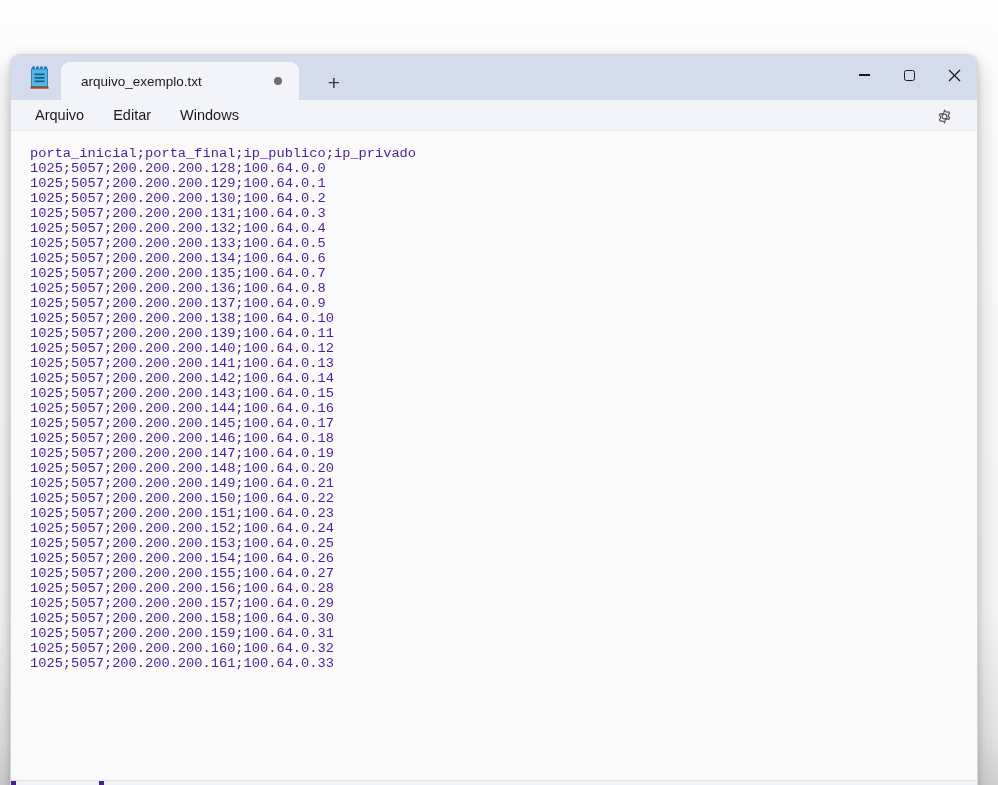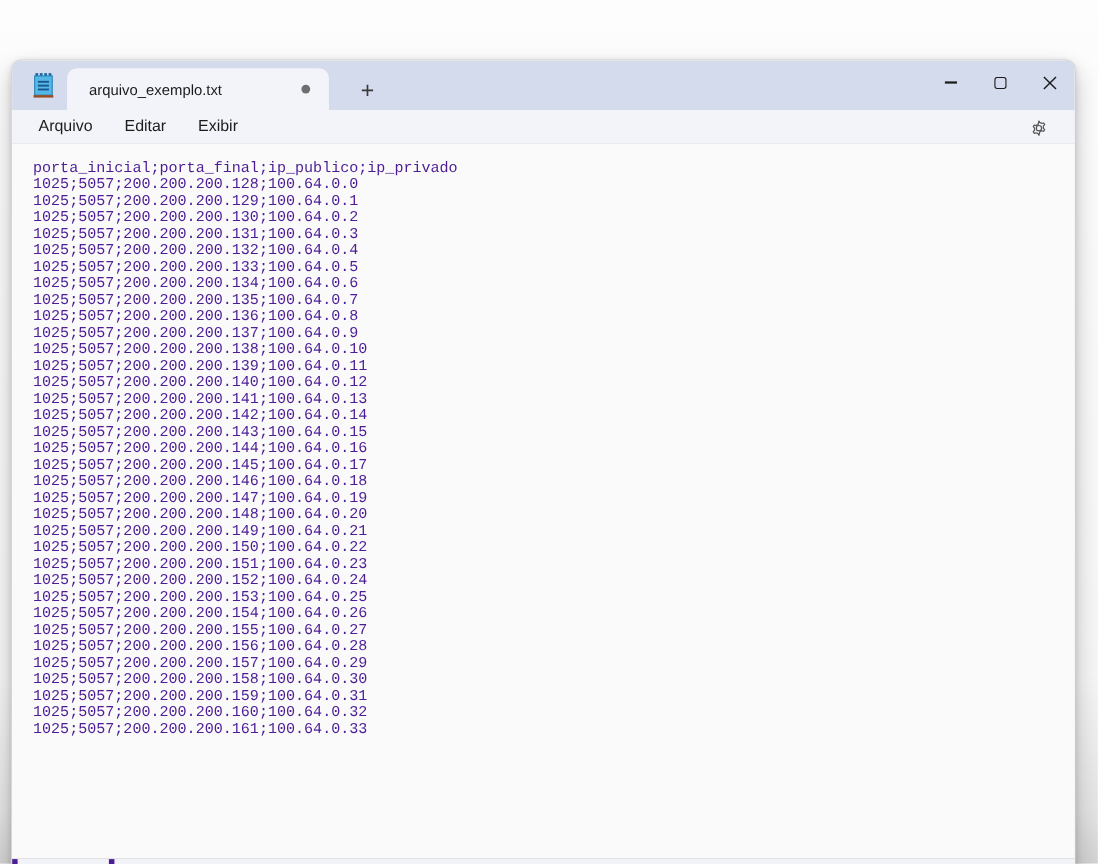--- a/index.html
+++ b/index.html
@@ -191,21 +191,21 @@
           <line x1="1" y1="1" x2="12" y2="12" stroke="#1a1a1a" stroke-width="1.3"></line>
           <line x1="12" y1="1" x2="1" y2="12" stroke="#1a1a1a" stroke-width="1.3"></line>
         </svg>
       </div>
     </div>
   </div>
 
   <div class="menubar">
     <span class="menu-item">Arquivo</span>
     <span class="menu-item">Editar</span>
-    <span class="menu-item">Exibir</span>
+    <span class="menu-item">Windows</span>
 
     <div class="settings-btn">
       <svg width="17" height="17" viewBox="0 0 24 24" fill="none" stroke="#565656" stroke-width="1.6" stroke-linejoin="round">
         <circle cx="12" cy="12" r="3.4"></circle>
         <path d="M12 2.8l1.2 2.2a7.2 7.2 0 0 1 2.4 1l2.5-.6 1.2 2.1-1.7 1.9a7.2 7.2 0 0 1 0 2.6l1.7 1.9-1.2 2.1-2.5-.6a7.2 7.2 0 0 1-2.4 1L12 21.2l-1.2-2.2a7.2 7.2 0 0 1-2.4-1l-2.5.6-1.2-2.1 1.7-1.9a7.2 7.2 0 0 1 0-2.6L4.7 10.1 5.9 8l2.5.6a7.2 7.2 0 0 1 2.4-1L12 2.8z"></path>
       </svg>
     </div>
   </div>
 
   <div class="editor">

